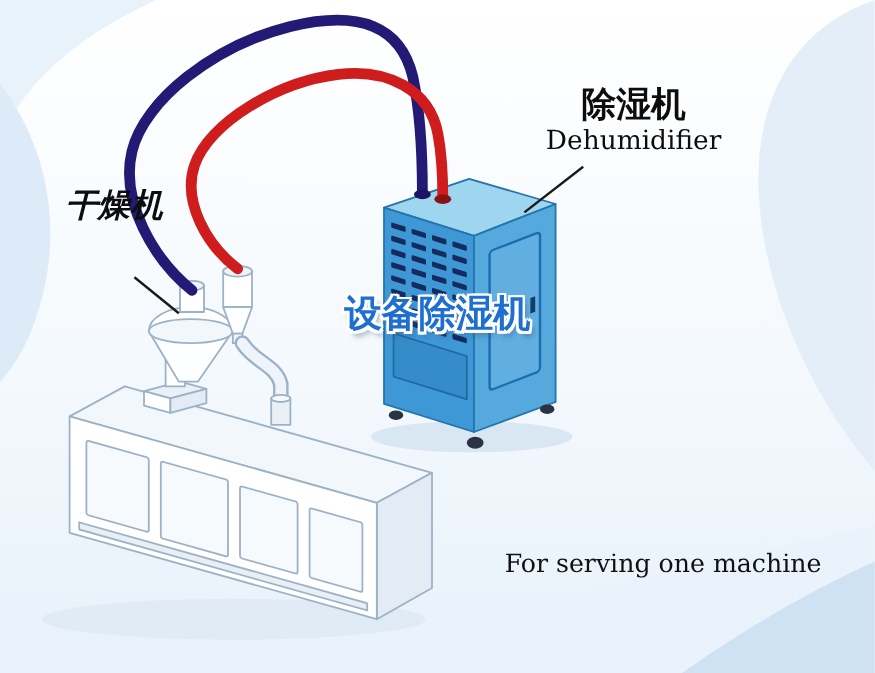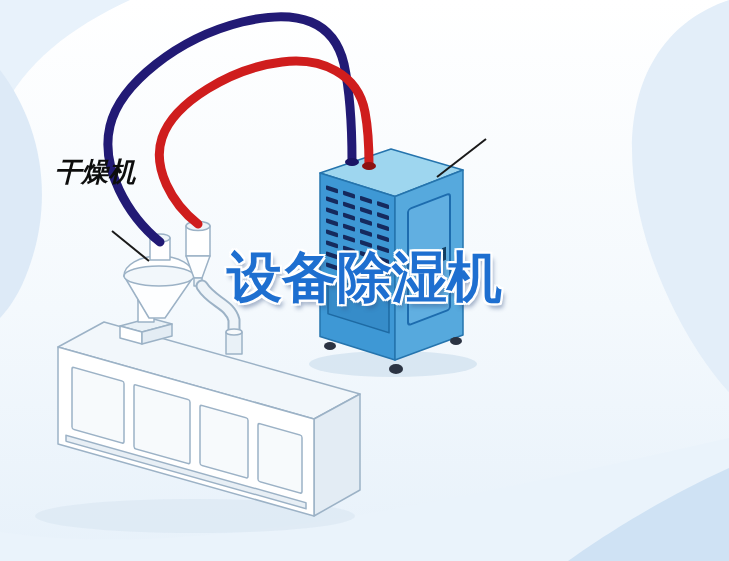--- a/index.html
+++ b/index.html
@@ -20,21 +20,21 @@
   #dehumidifier-label .en{font-size:22px;margin-top:4px;}
   #main-title{
     position:absolute;left:0;right:0;top:238px;text-align:center;
     font-weight:bold;color:#1e6fd0;
     text-shadow:
       2px 0 0 #fff,-2px 0 0 #fff,0 2px 0 #fff,0 -2px 0 #fff,
       2px 2px 0 #fff,-2px -2px 0 #fff,2px -2px 0 #fff,-2px 2px 0 #fff,
       3px 5px 4px rgba(50,80,130,.45);
   }
   #main-title .t1{font-size:41px;letter-spacing:1px;}
-  #main-title .t2{font-size:55px;margin-top:3px;}
+  #main-title .t2{font-size:31px;margin-top:3px;}
   #caption{position:absolute;left:400px;top:452px;width:305px;text-align:center;}
   #caption .zh{font-size:29px;font-weight:bold;color:#0d0d0d;letter-spacing:1px;}
   #caption .en{font-size:21px;font-family:"DejaVu Serif","Liberation Serif",serif;margin-top:6px;color:#111;}
 </style>
 </head>
 <body>
 
 <div id="stage">
 
   <svg id="scene" width="729" height="561" viewBox="0 0 729 561">
@@ -132,21 +132,26 @@
     <ellipse cx="369" cy="166" rx="7" ry="4" fill="#8c1212"></ellipse>
 
     <line x1="112" y1="231" x2="149" y2="261" stroke="#1a1a1a" stroke-width="2"></line>
     <line x1="486" y1="139" x2="437" y2="177" stroke="#1a1a1a" stroke-width="2"></line>
   </svg>
 
   <div class="label" id="hopper-label">
     <div class="zh">干燥机</div>
   </div>
 
+  <div class="label" id="dehumidifier-label">
+    <div class="zh">除湿机</div>
+    <div class="en">Dehumidifier</div>
+  </div>
 
   <div id="main-title">
     <div class="t2">设备除湿机</div>
   </div>
 
   <div id="caption">
+    <div class="en">For serving one machine</div>
   </div>
 
 </div>
 
 </body></html>

